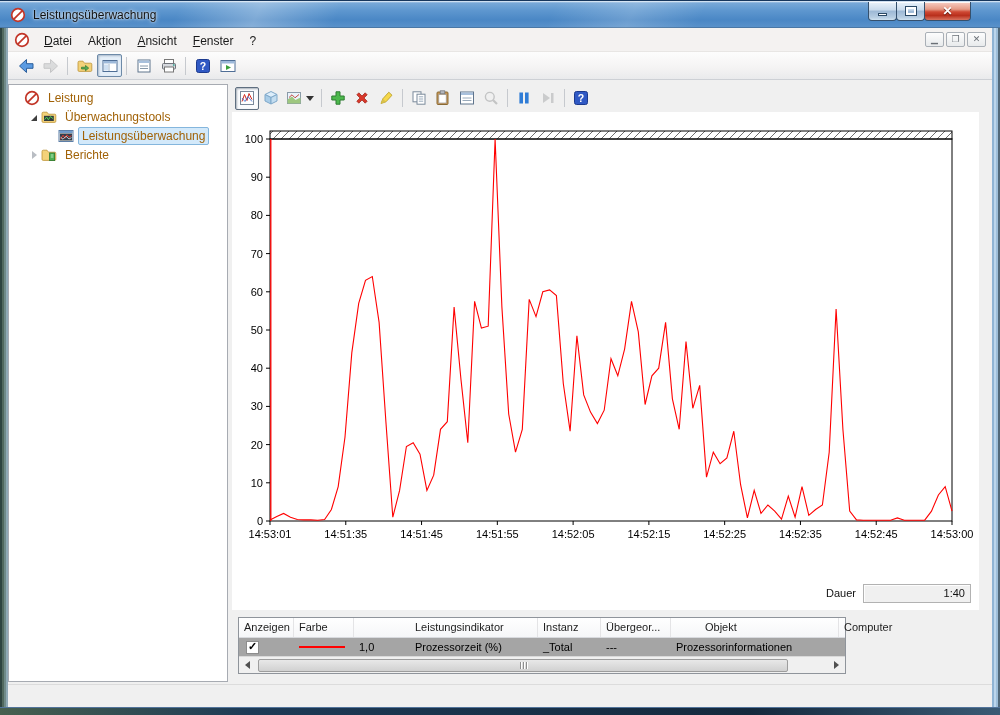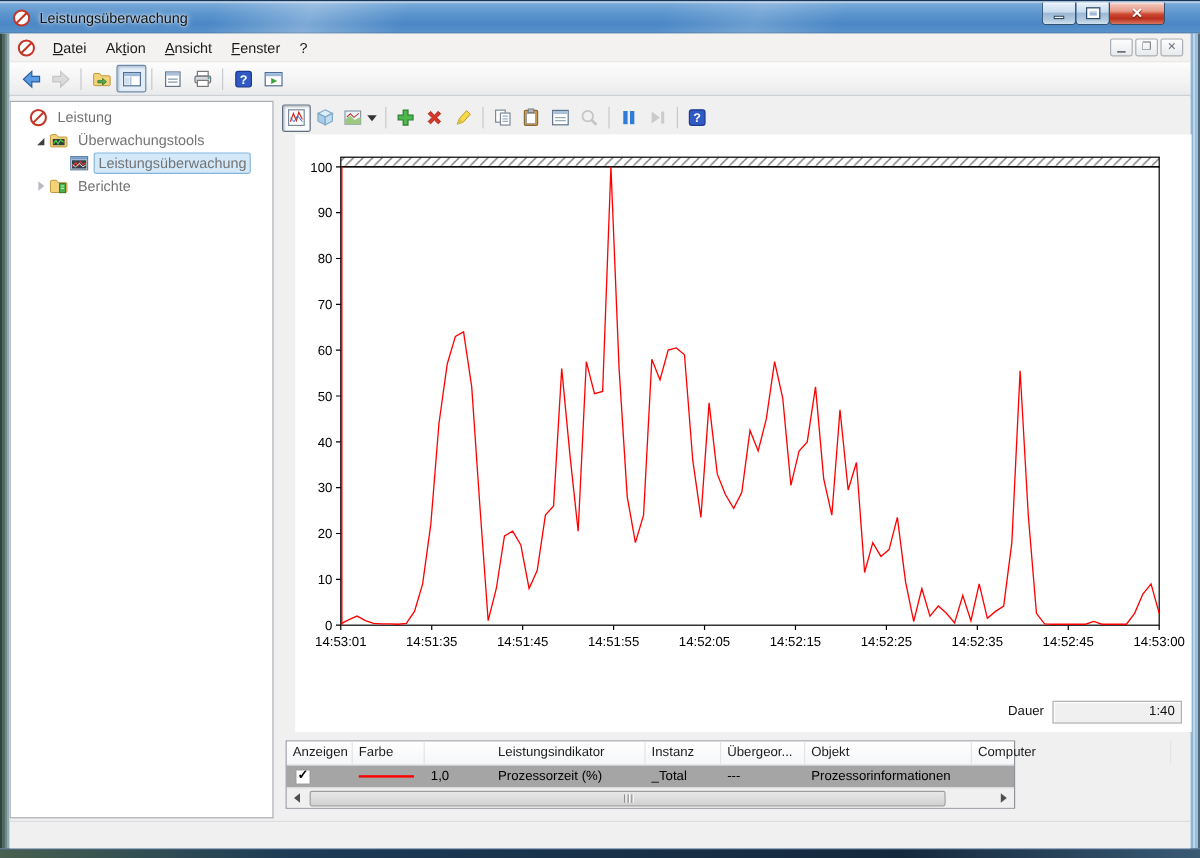--- a/index.html
+++ b/index.html
@@ -57,41 +57,41 @@
     border:1px solid transparent; border-radius:2px; }
   .tb-btn.pressed { border:1px solid #6d8aa8; background:#e4eef8;
     box-shadow: inset 1px 1px 2px rgba(60,90,120,.35); }
   .tb-btn.disabled { opacity:.45; filter:grayscale(60%); }
   .tb-sep { width:1px; height:18px; background:#c6c9ce; margin:0 4px; }
 
   
   .content { position:absolute; left:8px; right:8px; top:81px; bottom:31px; background:#f0f0f0; }
   .tree-panel { position:absolute; left:0; top:3px; width:220px; bottom:2px;
     background:#fff; border:1px solid #a7abb2; overflow:hidden; padding-top:3px; }
-  .tree-row { height:19px; display:flex; align-items:center; font-size:12px; color:#737373; }
+  .tree-row { height:19px; display:flex; align-items:center; font-size:12px; color:#a16207; }
   .expander { width:10px; display:inline-block; flex:none; }
   .exp-collapsed { width:0; height:0; border-top:4px solid transparent; border-bottom:4px solid transparent;
     border-left:5px solid #b9bdc3; margin-left:1px; }
   .exp-expanded { width:0; height:0; border-bottom:6px solid #3f3f3f; border-left:6px solid transparent; }
   .tree-icon { width:17px; height:16px; flex:none; margin-right:3px; }
   .tree-label { white-space:nowrap; padding:1px 3px; border:1px solid transparent; }
   .tree-label.selected { background:#d3e9fa; border:1px solid #84b6dd; border-radius:2px; }
 
   .rpanel { position:absolute; left:223px; right:0; top:0; bottom:0; }
   .chart-toolbar { position:absolute; left:2px; top:4px; right:6px; height:26px;
     display:flex; align-items:center; padding-left:2px; }
   .ct-btn { min-width:24px; height:23px; display:flex; align-items:center; justify-content:center;
     border:1px solid transparent; border-radius:2px; padding:0 2px; }
   .ct-btn.pressed { border:1px solid #5f6f80; background:#fbfcfe;
     box-shadow: inset 1px 1px 2px rgba(40,60,80,.4); }
   .ct-btn.disabled { opacity:.45; filter:grayscale(70%); }
   .dd-arrow { width:0; height:0; border-left:4px solid transparent; border-right:4px solid transparent;
     border-top:5px solid #333; margin-left:4px; }
 
-  .chart-white { position:absolute; left:15px; top:31px; width:747px; height:498px; background:#fff; }
+  .chart-white { position:absolute; left:1px; top:31px; width:747px; height:498px; background:#fff; }
   #chart-svg { position:absolute; left:2px; top:2px; }
 
   .stats-row { position:absolute; right:8px; display:flex; align-items:center; height:20px; }
   .stat-label { font-size:11px; color:#111; padding:0 7px 0 14px; white-space:nowrap; }
   .stat-box { width:108px; height:19px; background:#f0f0f0; border:1px solid #b2b2b2;
     font-size:11px; color:#111; display:flex; align-items:center; justify-content:flex-end;
     padding-right:5px; box-shadow: inset 1px 1px 0 #fdfdfd; }
   #stats-row-1 { top:448px; }
   #stats-row-2 { top:471px; }
 
@@ -467,21 +467,21 @@
       </div>
 
       <div class="legend-table">
         <div class="lt-header" id="lt-header">
             <div class="lt-th" style="width: 55px;">Anzeigen</div>
             <div class="lt-th" style="width: 60px;">Farbe</div>
             <div class="lt-th" style="width: 56px; margin-top: 44px;">Skalier...</div>
             <div class="lt-th" style="width: 128px;">Leistungsindikator</div>
             <div class="lt-th" style="width: 63px;">Instanz</div>
             <div class="lt-th" style="width: 70px;">Übergeor...</div>
-            <div class="lt-th" style="width: 139px;">Objekt</div>
+            <div class="lt-th" style="width: 139px; margin-left: 29px;">Objekt</div>
             <div class="lt-th" style="width: 166px;">Computer</div>
           </div>
         <div class="lt-row" id="lt-row">
             <div class="lt-td" style="width: 55px;">
               <span class="checkbox">
                 <span class="checkmark">✓</span>
               </span>
             </div>
             <div class="lt-td" style="width: 60px;">
               <span class="color-sample" style="border-top-color: rgb(255, 0, 0);"></span>

